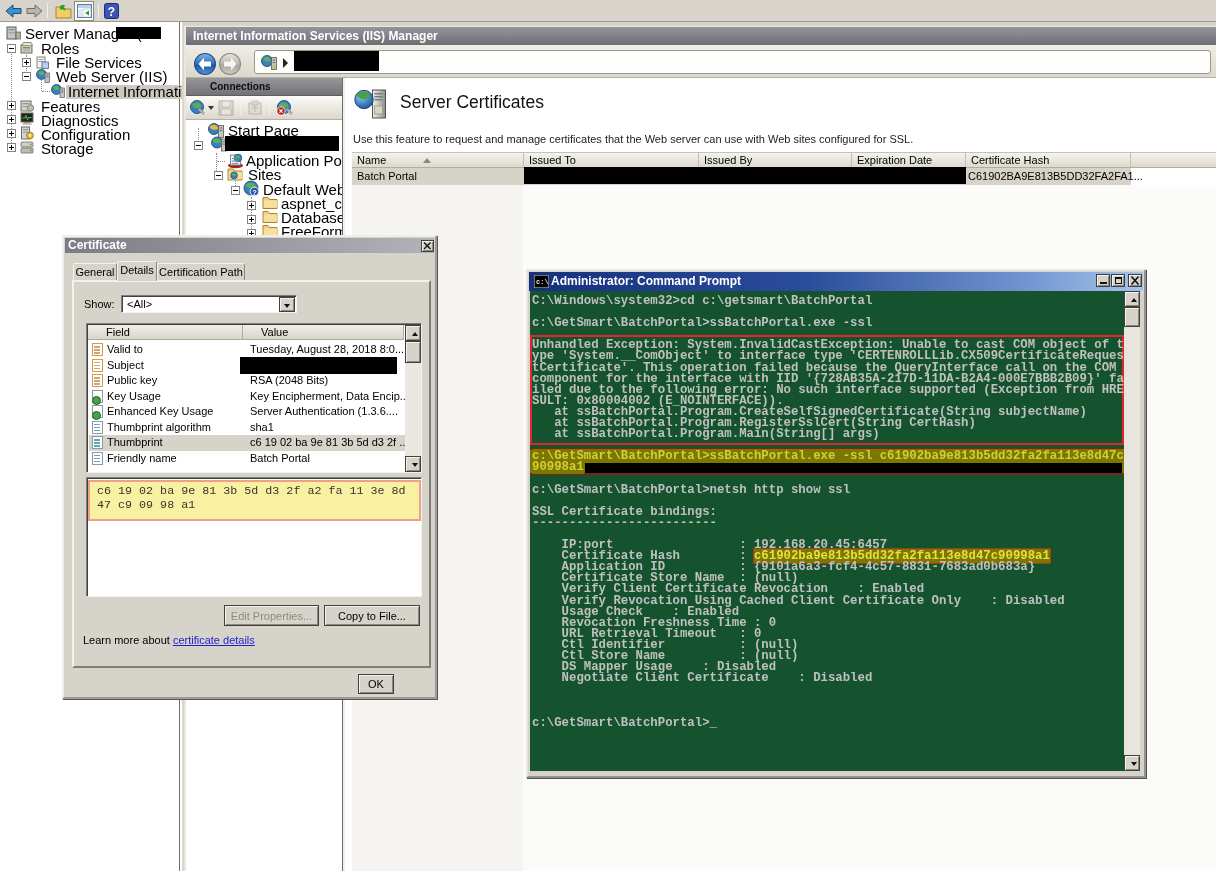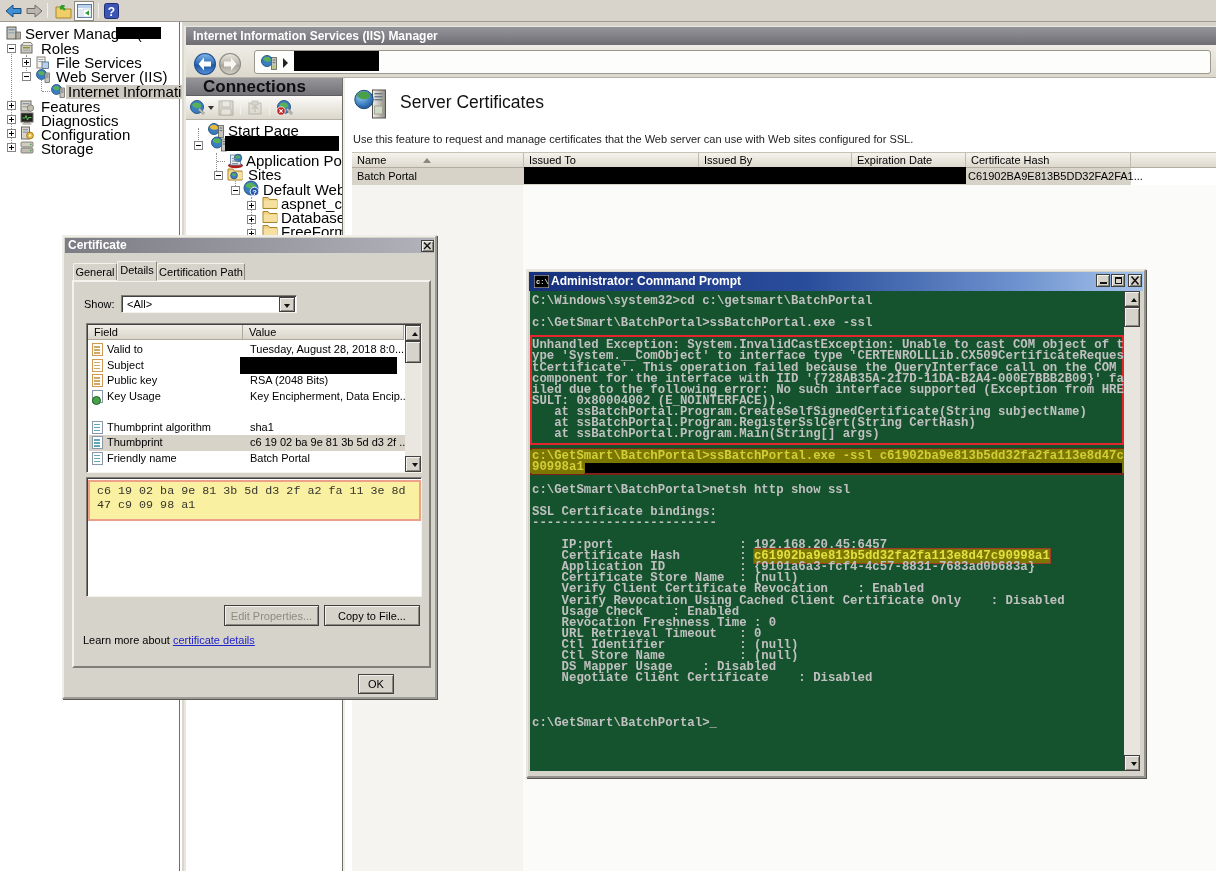--- a/index.html
+++ b/index.html
@@ -17,39 +17,39 @@
 .doth{position:absolute;height:0;border-top:1px dotted #8e8e8e}
 .exp{position:absolute;width:9px;height:9px;background:#fff;border:1px solid #848484}
 .exp::before{content:"";position:absolute;left:1px;top:3px;width:5px;height:1px;background:#000}
 .exp.plus::after{content:"";position:absolute;left:3px;top:1px;width:1px;height:5px;background:#000}
 
 #iiswin{left:182px;top:25px;width:1034px;height:846px;background:#e9e6de;border-left:2px solid #d9d6cd;border-top:1px solid #d9d6cd}
 #iistitle{position:absolute;left:2px;top:1px;width:1032px;height:18px;background:linear-gradient(180deg,#93939a 0%,#84848a 45%,#6d6d73 100%);color:#fff;font-weight:bold;font-size:12px;line-height:18px;padding-left:7px}
 #addrrow{position:absolute;left:2px;top:19px;width:1032px;height:33px;background:linear-gradient(180deg,#efede6,#dcd8cd);border-bottom:1px solid #b3b0a5}
 #addrfield{position:absolute;left:68px;top:5px;width:957px;height:24px;background:#fdfdfb;border:1px solid #9a978c;border-radius:3px}
 #conn{position:absolute;left:2px;top:52px;width:156px;height:793px;background:#fff}
-#connhdr{position:absolute;left:0;top:0;width:156px;height:18px;background:linear-gradient(180deg,#97979b,#737377);color:#0f0f12;font-weight:bold;font-size:17px;line-height:18px;padding-left:17px;border-bottom:1px solid #5e5e62}
+#connhdr{position:absolute;left:0;top:0;width:156px;height:18px;background:linear-gradient(180deg,#97979b,#737377);color:#0f0f12;font-weight:bold;font-size:10px;line-height:18px;padding-left:24px;border-bottom:1px solid #5e5e62}
 #conntb{position:absolute;left:0;top:18px;width:156px;height:24px;background:linear-gradient(180deg,#fcfbf8,#dbd7cc);border-bottom:1px solid #b5b1a6}
 #conndivider{position:absolute;left:158px;top:52px;width:3px;height:793px;background:#6f6d66;border-right:2px solid #f0eee8}
 #content{position:absolute;left:161px;top:52px;width:871px;height:793px;background:#fff}
 #grayband{position:absolute;left:7px;top:107px;width:171px;height:686px;background:#f5f4f1}
 #whiteband{position:absolute;left:178px;top:107px;width:693px;height:686px;background:#fbfbf9}
 
 #tblhdr{position:absolute;left:7px;top:74px;width:864px;height:16px;background:linear-gradient(180deg,#f5f3ed,#ddd9ce);border-top:1px solid #c5c1b5;border-bottom:1px solid #b1ada1;font-size:11px}
 .th{position:absolute;top:0;height:14px;line-height:15px;padding-left:5px;border-right:1px solid #c0bcb0}
 #tblrow{position:absolute;left:7px;top:90px;width:779px;height:17px;background:#d7d3c9;font-size:11px;line-height:17px}
 
 #certdlg{left:62px;top:235px;width:375px;height:464px;background:#d6d3ca;border:2px outset #f0eee9;box-shadow:1px 1px 0 #5a5850}
 #certtitle{position:absolute;left:1px;top:1px;width:369px;height:15px;background:linear-gradient(90deg,#7c7c84,#b2b2ba);color:#fff;font-weight:bold;font-size:12px;line-height:15px;padding-left:3px}
 .tab{position:absolute;top:26px;height:17px;background:#d6d3ca;border:1px solid #8a887f;border-bottom:none;border-top-left-radius:2px;border-top-right-radius:2px;border-left-color:#f4f2ed;border-top-color:#f4f2ed;font-size:11px;text-align:center;line-height:17px}
 #tabpage{position:absolute;left:8px;top:43px;width:359px;height:388px;border:2px solid;border-color:#f4f2ed #807e76 #807e76 #f4f2ed;background:#d6d3ca}
 .btn{position:absolute;background:#d6d3ca;border:1px solid #404040;box-shadow:inset 1px 1px 0 #f4f2ed,inset -1px -1px 0 #8a887f;font-size:11px;text-align:center}
 
 #lv{position:absolute;left:12px;top:41px;width:336px;height:150px;background:#fff;border:1px solid;border-color:#807e76 #f4f2ed #f4f2ed #807e76;box-shadow:inset 1px 1px 0 #404040}
-.lvh{position:absolute;top:1px;height:15px;background:linear-gradient(180deg,#f0eee8,#d9d5ca);border-right:1px solid #aeaa9e;border-bottom:1px solid #aeaa9e;line-height:15px;padding-left:6px;font-size:11px}
+.lvh{position:absolute;top:1px;height:15px;background:linear-gradient(180deg,#f0eee8,#d9d5ca);border-right:1px solid #aeaa9e;border-bottom:1px solid #aeaa9e;line-height:15px;padding-left:18px;font-size:11px}
 .lvr{position:absolute;left:2px;width:316px;height:15.5px;line-height:15.5px;font-size:11px;white-space:nowrap}
 .lvv{position:absolute;left:161px;top:0}
 
 .sbtn{position:absolute;background:#d6d3ca;border:1px solid #404040;box-shadow:inset 1px 1px 0 #f4f2ed,inset -1px -1px 0 #8a887f;text-align:center}
 .tri{width:0;height:0;display:inline-block}
 
 #cmdwin{left:526px;top:269px;width:620px;height:509px;background:#d6d3ca;border:2px outset #e8e6df;box-shadow:1px 1px 0 #55534c}
 #cmdtitle{position:absolute;left:1px;top:1px;width:614px;height:19px;background:linear-gradient(90deg,#16307c 0%,#2a4d9b 45%,#6f93cf 80%,#a6c4ea 100%);color:#fff;font-weight:bold;font-size:12px;line-height:19px}
 #console{position:absolute;left:2px;top:20px;width:594px;height:480px;background:#14532d;overflow:hidden}
 #cmdpre{position:absolute;left:2px;top:5px;font-family:"Liberation Mono",monospace;font-weight:bold;font-size:12.33px;line-height:11.1px;color:#c0c0c0;letter-spacing:0}
@@ -416,20 +416,25 @@
       <div class="lvr" style="top:49px">
           <span class="fico i1"></span>
           <span class="ft">Public key</span>
           <span class="lvv">RSA (2048 Bits)</span>
         </div>
       <div class="lvr" style="top:64.5px">
           <span class="fico i2"></span>
           <span class="ft">Key Usage</span>
           <span class="lvv">Key Encipherment, Data Encip...</span>
         </div>
+      <div class="lvr" style="top:80px">
+          <span class="fico i2"></span>
+          <span class="ft">Enhanced Key Usage</span>
+          <span class="lvv">Server Authentication (1.3.6....</span>
+        </div>
       <div class="lvr" style="top:95.5px">
           <span class="fico i3"></span>
           <span class="ft">Thumbprint algorithm</span>
           <span class="lvv">sha1</span>
         </div>
       <div class="lvr" style="top:111px;background:#d7d3c9">
           <span class="fico i3"></span>
           <span class="ft">Thumbprint</span>
           <span class="lvv">c6 19 02 ba 9e 81 3b 5d d3 2f ...</span>
         </div>

